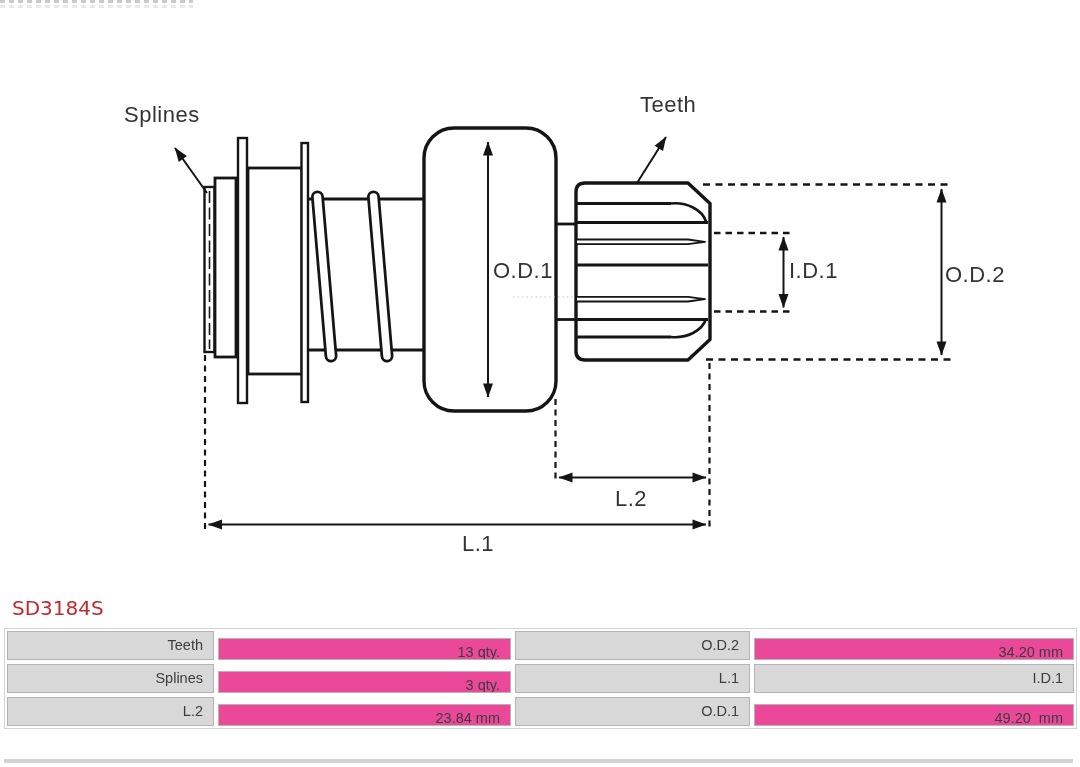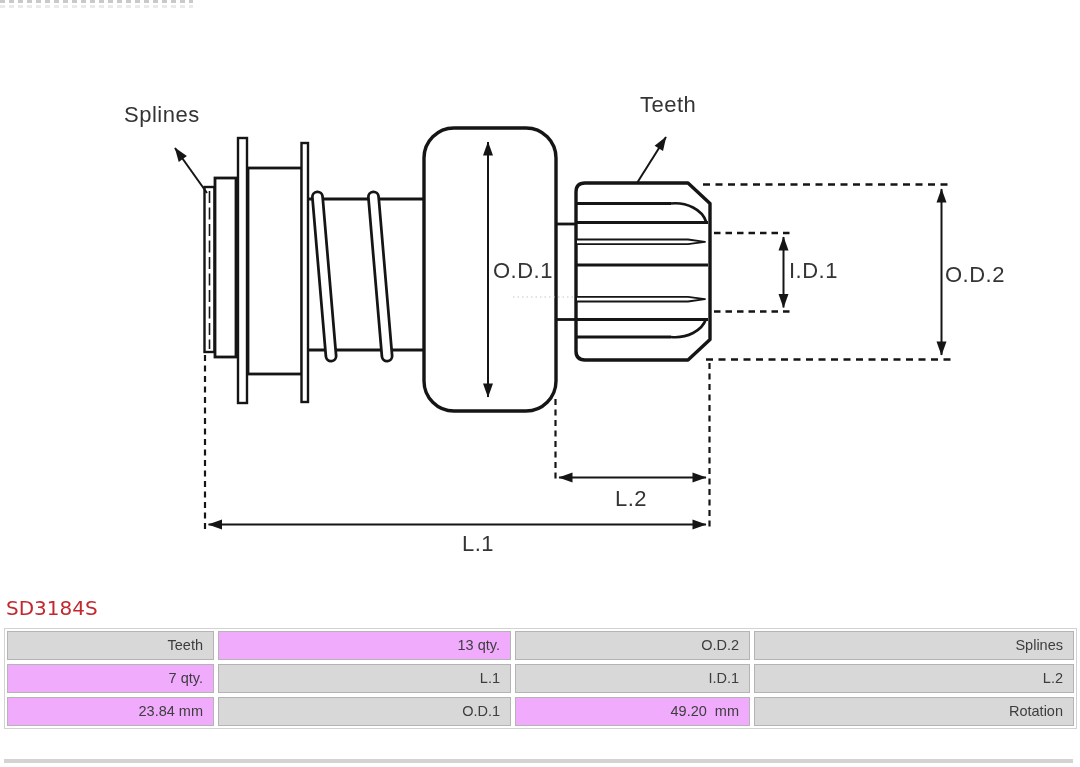--- a/index.html
+++ b/index.html
@@ -14,39 +14,39 @@
 
   
   #drawing{position:absolute;left:0;top:0;}
   .dim-label{
     position:absolute;color:#343434;font-size:22px;line-height:26px;
     letter-spacing:.5px;white-space:nowrap;
   }
 
   
   .part-number{
-    position:absolute;left:6px;top:596px;
+    position:absolute;left:12px;top:596px;
     font-size:20px;line-height:24px;color:#c2282d;
     font-family:"DejaVu Sans","Liberation Sans",sans-serif;
   }
 
   
   .spec-table{
     position:absolute;left:4px;top:628px;width:1067px;
     background:#ffffff;border:1px solid #d2d2d2;padding:2px;
     display:grid;grid-template-columns:207px 293px 235px 1fr;
     grid-auto-rows:29px;gap:4px;
   }
   .spec-cell{
     box-sizing:border-box;border:1px solid #b4b4b4;
     font-size:14.5px;color:#3d3d3d;line-height:27px;
     text-align:right;padding-right:10px;white-space:pre;overflow:hidden;
   }
   .spec-cell.label{background:#d8d8d8;}
-  .spec-cell.value{background:#f0abfc;}
+  .spec-cell.value{background:#ec4899;margin-top:7px;}
   .table-bottom-strip{
     position:absolute;left:4px;top:759px;width:1069px;height:4px;background:#d3d3d3;
   }
 </style>
 </head>
 <body>
 
 <div id="canvas">
 
   <div class="artifact-strip row1"></div>
@@ -146,29 +146,29 @@
   <div class="dim-label" style="left:945px;top:262px;">O.D.2</div>
   <div class="dim-label" style="left:615px;top:486px;">L.2</div>
   <div class="dim-label" style="left:462px;top:531px;">L.1</div>
 
   <div class="part-number">SD3184S</div>
 
   <div class="spec-table">
     <div class="spec-cell label">Teeth</div>
     <div class="spec-cell value">13 qty.</div>
     <div class="spec-cell label">O.D.2</div>
+    <div class="spec-cell value">34.20 mm</div>
 
     <div class="spec-cell label">Splines</div>
-    <div class="spec-cell value">7 qty.</div>
+    <div class="spec-cell value">3 qty.</div>
     <div class="spec-cell label">L.1</div>
 
     <div class="spec-cell label">I.D.1</div>
     <div class="spec-cell label">L.2</div>
     <div class="spec-cell value">23.84 mm</div>
 
     <div class="spec-cell label">O.D.1</div>
     <div class="spec-cell value">49.20  mm</div>
-    <div class="spec-cell label">Rotation</div>
   </div>
 
   <div class="table-bottom-strip"></div>
 
 </div>
 
 </body></html>

